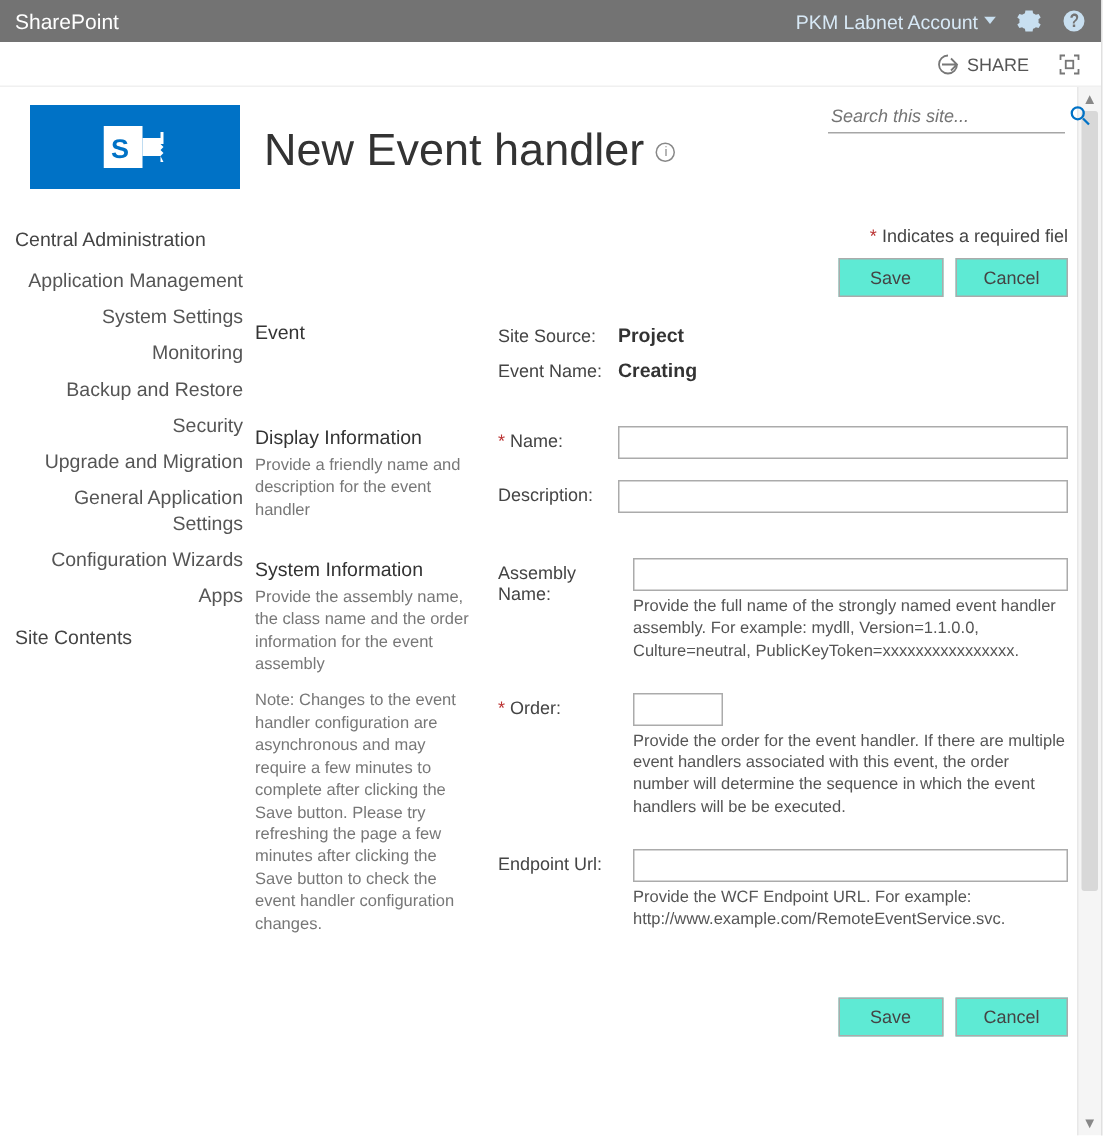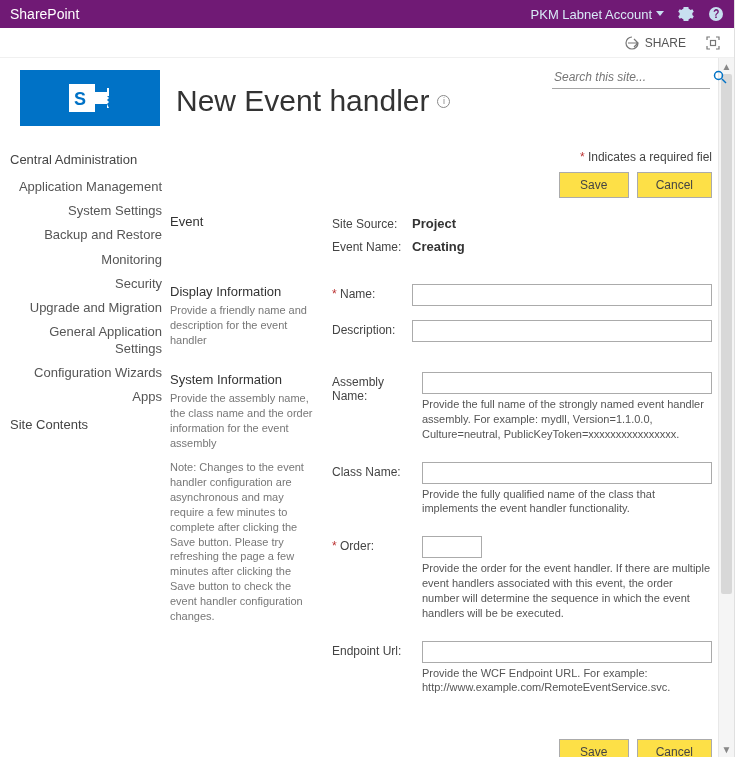--- a/index.html
+++ b/index.html
@@ -1,19 +1,19 @@
 <!DOCTYPE html>
 <html><head>
 <meta charset="utf-8">
 <style>
   * { box-sizing: border-box; }
   html, body { margin: 0; padding: 0; font-family: "Segoe UI", Arial, sans-serif; font-size: 13px; color: #444; }
   body { width: 735px; height: 757px; overflow: hidden; position: relative; background: #fff; border-right: 1px solid #e0e0e0; }
 
-  .suite-bar { background: #701a75; color: #fff; height: 28px; display: flex; align-items: center; justify-content: space-between; padding: 0 10px; font-size: 14px; }
+  .suite-bar { background: #737373; color: #fff; height: 28px; display: flex; align-items: center; justify-content: space-between; padding: 0 10px; font-size: 14px; }
   .suite-left { font-weight: 400; }
   .suite-right { display: flex; align-items: center; gap: 14px; font-size: 13px; }
   .account-link { color: #d8e9f6; display: flex; align-items: center; gap: 4px; cursor: pointer; }
   .icon { display: inline-flex; align-items: center; justify-content: center; }
   .gear-svg, .help-svg { fill: #c8dff0; }
 
   .ribbon-row { height: 30px; display: flex; align-items: center; justify-content: flex-end; gap: 20px; padding: 0 14px; color: #555; font-size: 12px; border-bottom: 1px solid #f0f0f0; }
   .ribbon-item { display: flex; align-items: center; gap: 6px; cursor: pointer; color: #555; }
 
   .content-area { position: absolute; top: 58px; bottom: 0; left: 0; right: 0; overflow-y: auto; padding: 0 0 20px 0; }
@@ -31,21 +31,21 @@
   .nav-col ul { list-style: none; margin: 0; padding: 0; }
   .nav-root { color: #444; padding: 2px 8px 6px 8px; line-height: 1.3; }
   .nav-sub { padding-left: 18px; text-align: right; }
   .nav-sub li { padding: 4px 8px; color: #555; line-height: 1.25; cursor: pointer; }
   .nav-root2 { margin-top: 6px; }
 
   .main-col { flex: 1; padding-right: 22px; }
   .req-note { text-align: right; font-size: 12px; color: #444; margin-bottom: 8px; }
   .req-star { color: #b33; }
   .btn-row { display: flex; justify-content: flex-end; gap: 8px; margin-bottom: 16px; }
-  .btn { border: 1px solid #ababab; background: #fde047; color: #444; font-size: 12px; padding: 5px 18px; min-width: 70px; cursor: pointer; font-family: inherit; }
+  .btn { border: 1px solid #ababab; background: #5eead4; color: #444; font-size: 12px; padding: 5px 18px; min-width: 70px; cursor: pointer; font-family: inherit; }
 
   .form-block { display: flex; margin-bottom: 24px; }
   .block-left { width: 162px; padding-right: 14px; }
   .block-title { color: #333; font-size: 13px; margin-bottom: 4px; }
   .block-desc { color: #777; font-size: 11px; line-height: 1.35; }
   .block-desc.note { margin-top: 10px; }
   .block-right { flex: 1; }
 
   .field-row { display: flex; align-items: flex-start; margin-bottom: 6px; }
   .field-label { width: 80px; font-size: 12px; color: #444; padding-top: 3px; flex-shrink: 0; text-align: left; }
@@ -140,22 +140,22 @@
 
   <div class="body-grid">
 
     <div class="nav-col">
       <ul>
         <li class="nav-root">Central Administration</li>
         <li>
           <ul class="nav-sub">
             <li>Application Management</li>
             <li>System Settings</li>
+            <li>Monitoring</li>
             <li>Backup and Restore</li>
-            <li>Monitoring</li>
             <li>Security</li>
             <li>Upgrade and Migration</li>
             <li>General Application Settings</li>
             <li>Configuration Wizards</li>
             <li>Apps</li>
           </ul>
         </li>
         <li class="nav-root nav-root2">Site Contents</li>
       </ul>
     </div>
@@ -213,27 +213,20 @@
         </div>
         <div class="block-right">
           <div class="field-row">
             <div class="field-label" style="width:90px">Assembly Name:</div>
             <div class="field-control">
               <input class="txt" style="">
               <div class="help-text">Provide the full name of the strongly named event handler assembly. For example: mydll, Version=1.1.0.0, Culture=neutral, PublicKeyToken=xxxxxxxxxxxxxxxx.</div>
             </div>
           </div>
           <div class="field-row">
-            <div class="field-label" style="width:90px">Class Name:</div>
-            <div class="field-control">
-              <input class="txt" style="">
-              <div class="help-text">Provide the fully qualified name of the class that implements the event handler functionality.</div>
-            </div>
-          </div>
-          <div class="field-row">
             <div class="field-label" style="width:90px"><span class="req-star">* </span><span>Order:</span></div>
             <div class="field-control">
               <input class="txt short" style="">
               <div class="help-text">Provide the order for the event handler. If there are multiple event handlers associated with this event, the order number will determine the sequence in which the event handlers will be be executed.</div>
             </div>
           </div>
           <div class="field-row">
             <div class="field-label" style="width:90px">Endpoint Url:</div>
             <div class="field-control">
               <input class="txt" style="">

